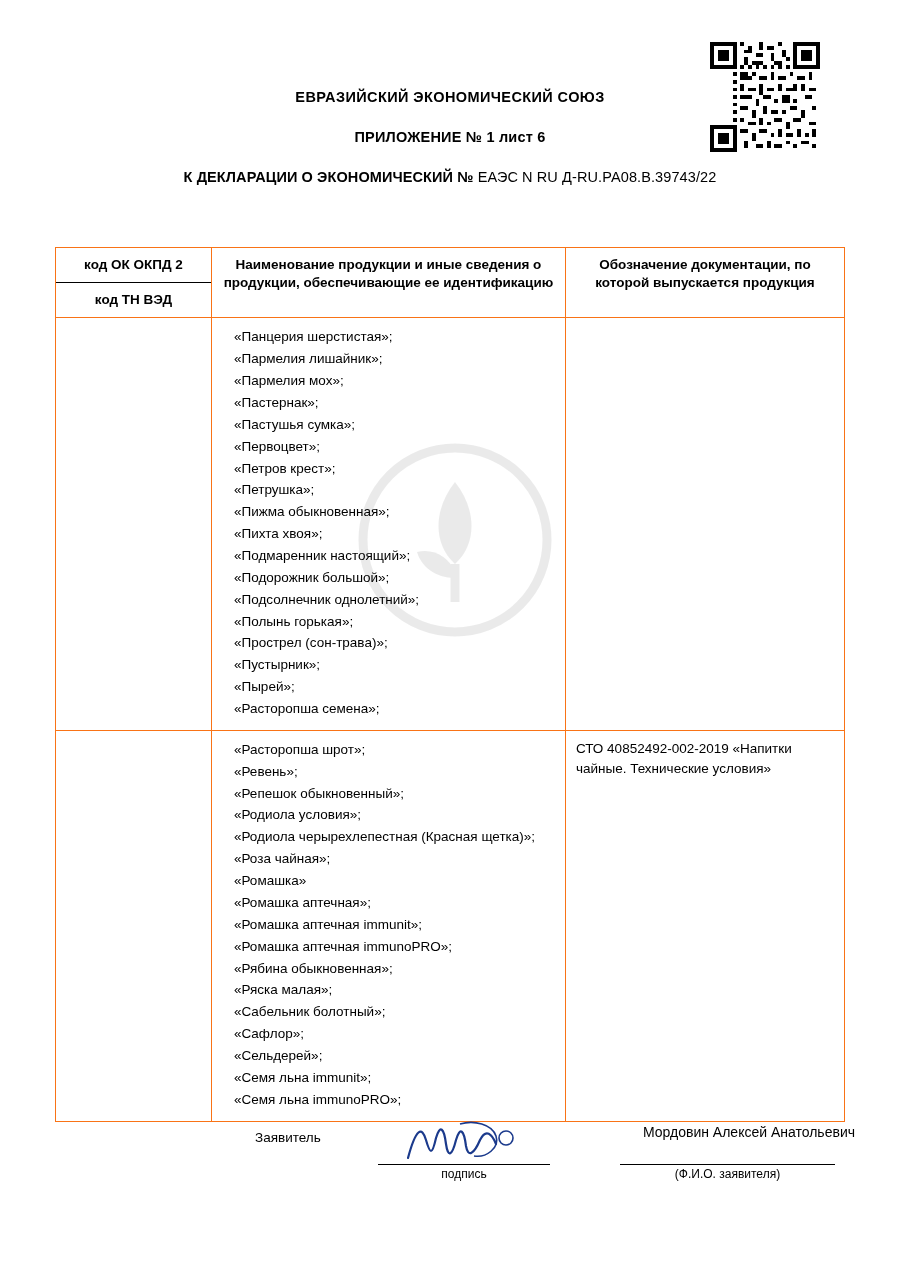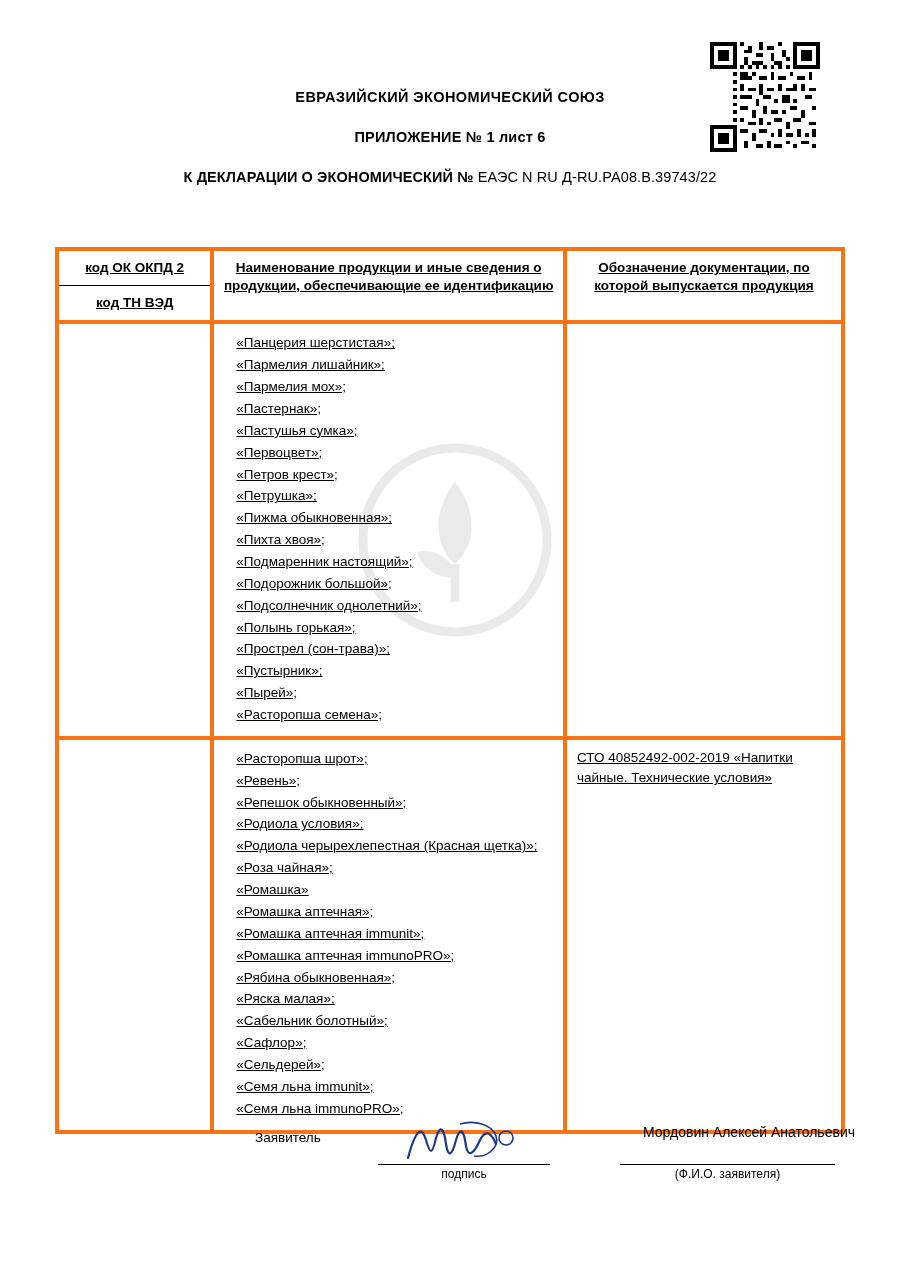--- a/index.html
+++ b/index.html
@@ -106,23 +106,22 @@
   
   .tbl-wrap {
     margin: 62px 55px 0 55px;
   }
   table.main {
     border-collapse: collapse;
     width: 790px;
     table-layout: fixed;
   }
   table.main td, table.main th {
-    border: 4px solid #f97316;
+    border: 1px solid #f97316;
     vertical-align: top;
-    text-decoration: underline;
   }
   .col1 { width: 152px; }
   .col2 { width: 345px; }
   .col3 { width: 272px; }
 
   .head-cell {
     text-align: center;
     font-weight: bold;
     font-size: 13.5px;
     padding: 8px 6px 10px 6px;

